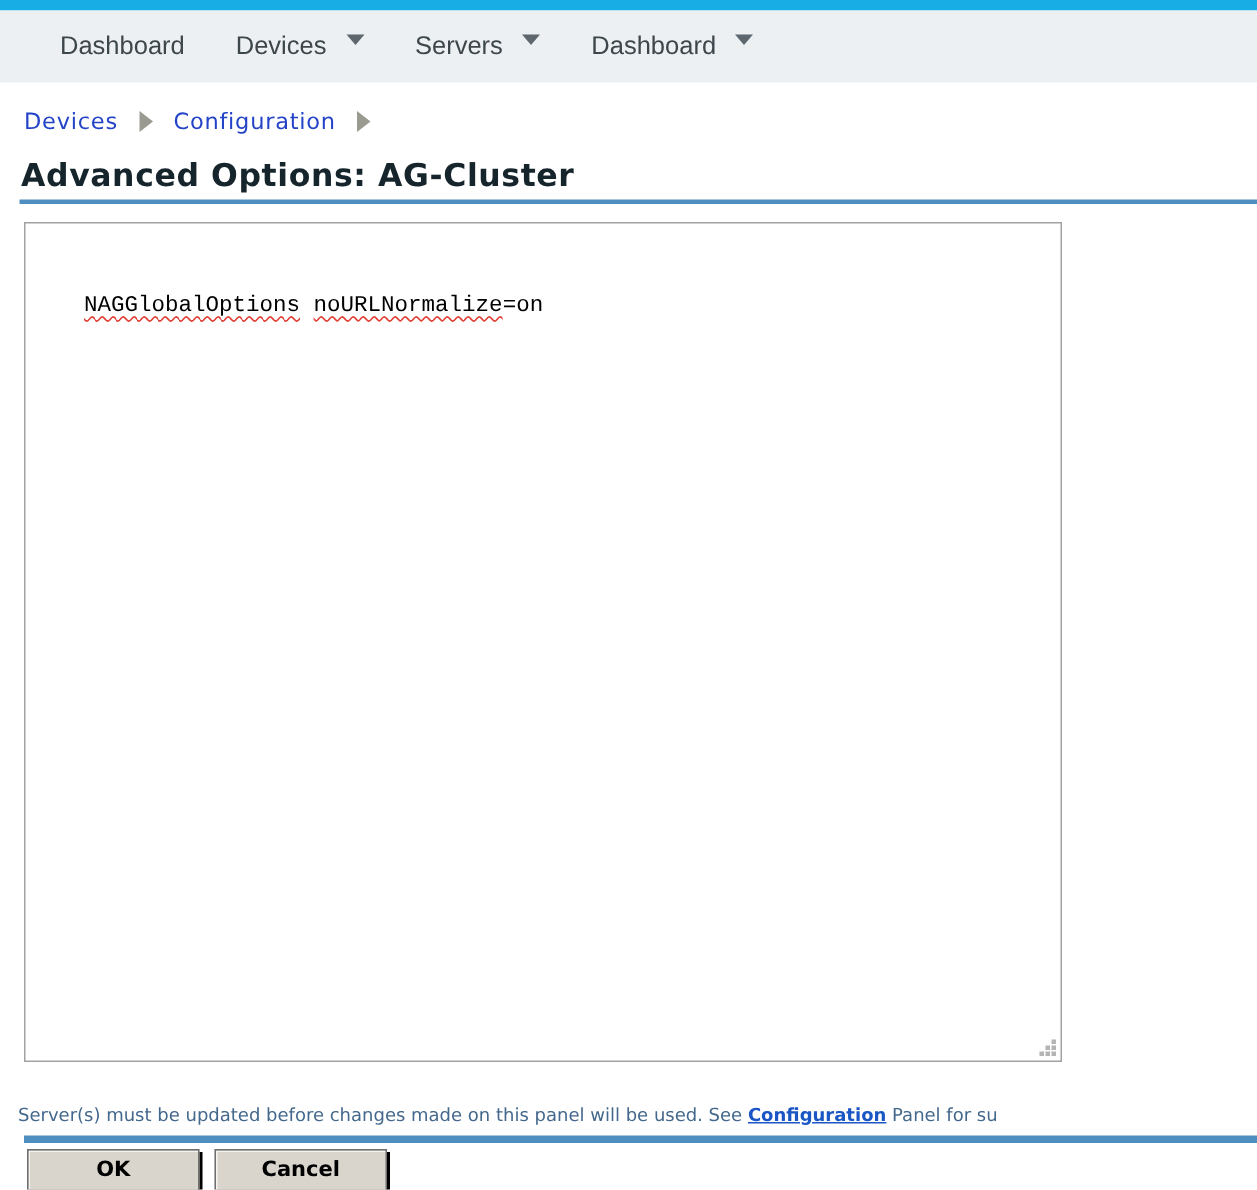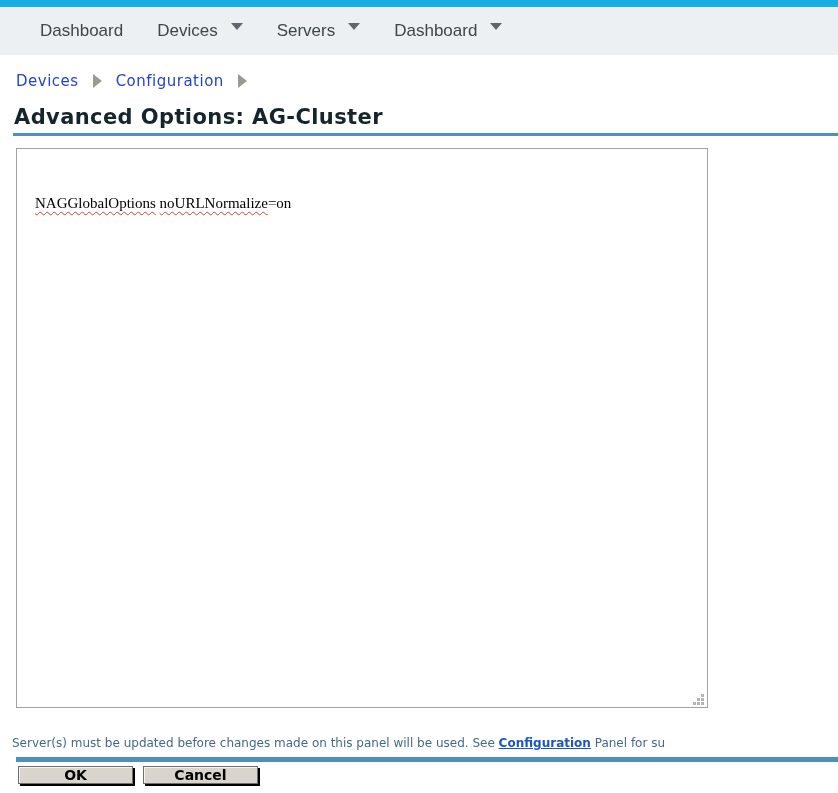--- a/index.html
+++ b/index.html
@@ -55,21 +55,21 @@
     margin: 4px 0 0 13px;
   }
 
   
   .editor-wrap { position: relative; margin: 12px 0 0 16px; width: 692px; }
   .editor {
     width: 692px; height: 560px;
     border: 1px solid #a2a2a2;
     background: #ffffff;
     padding: 26px 4px 4px 3px;
-    font-family: Liberation Serif, serif;
+    font-family: Liberation Mono, monospace;
     font-size: 15px; color: #000000; line-height: 19px;
     white-space: pre-wrap; overflow: hidden; cursor: text;
   }
   .misspelled {
     text-decoration: underline;
     text-decoration-style: wavy;
     text-decoration-color: #e03c31;
     text-decoration-thickness: 1px;
     text-underline-offset: 3px;
   }
@@ -84,21 +84,21 @@
   }
   .note-link {
     color: #1a56c4; font-weight: bold;
     text-decoration: underline; cursor: pointer;
   }
   .bottom-rule { height: 5px; background: #4f8fbf; margin: 7px 0 0 16px; }
 
   
   .button-row { margin: 4px 0 0 18px; display: flex; }
   .btn {
-    width: 115px; height: 18px;
+    width: 115px; height: 28px;
     background: #d9d5cd;
     border: 1px solid #6f6f6f;
     box-shadow: 2px 2px 0 #000000, inset 1px 1px 0 #f6f4f0;
     font-family: "DejaVu Sans", sans-serif;
     font-size: 14px; font-weight: bold; color: #000000;
     display: flex; align-items: center; justify-content: center;
     cursor: pointer; margin-right: 10px;
   }
 </style>
 </head>

